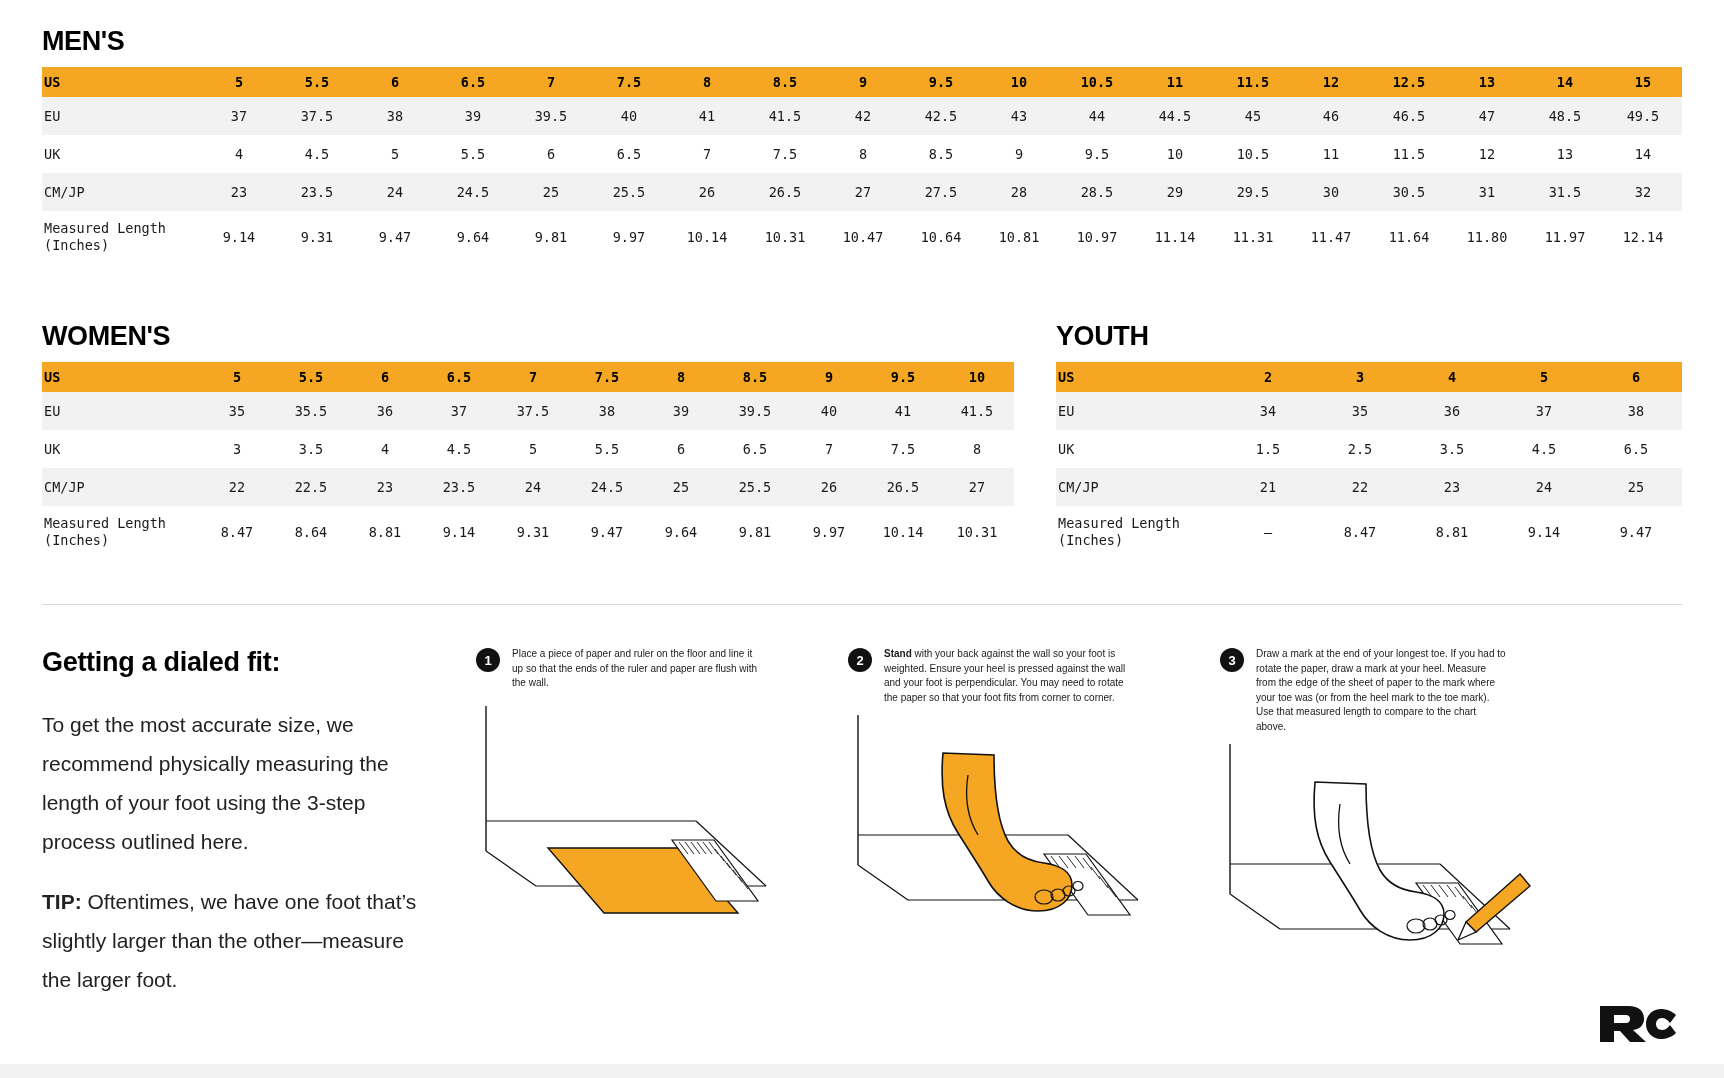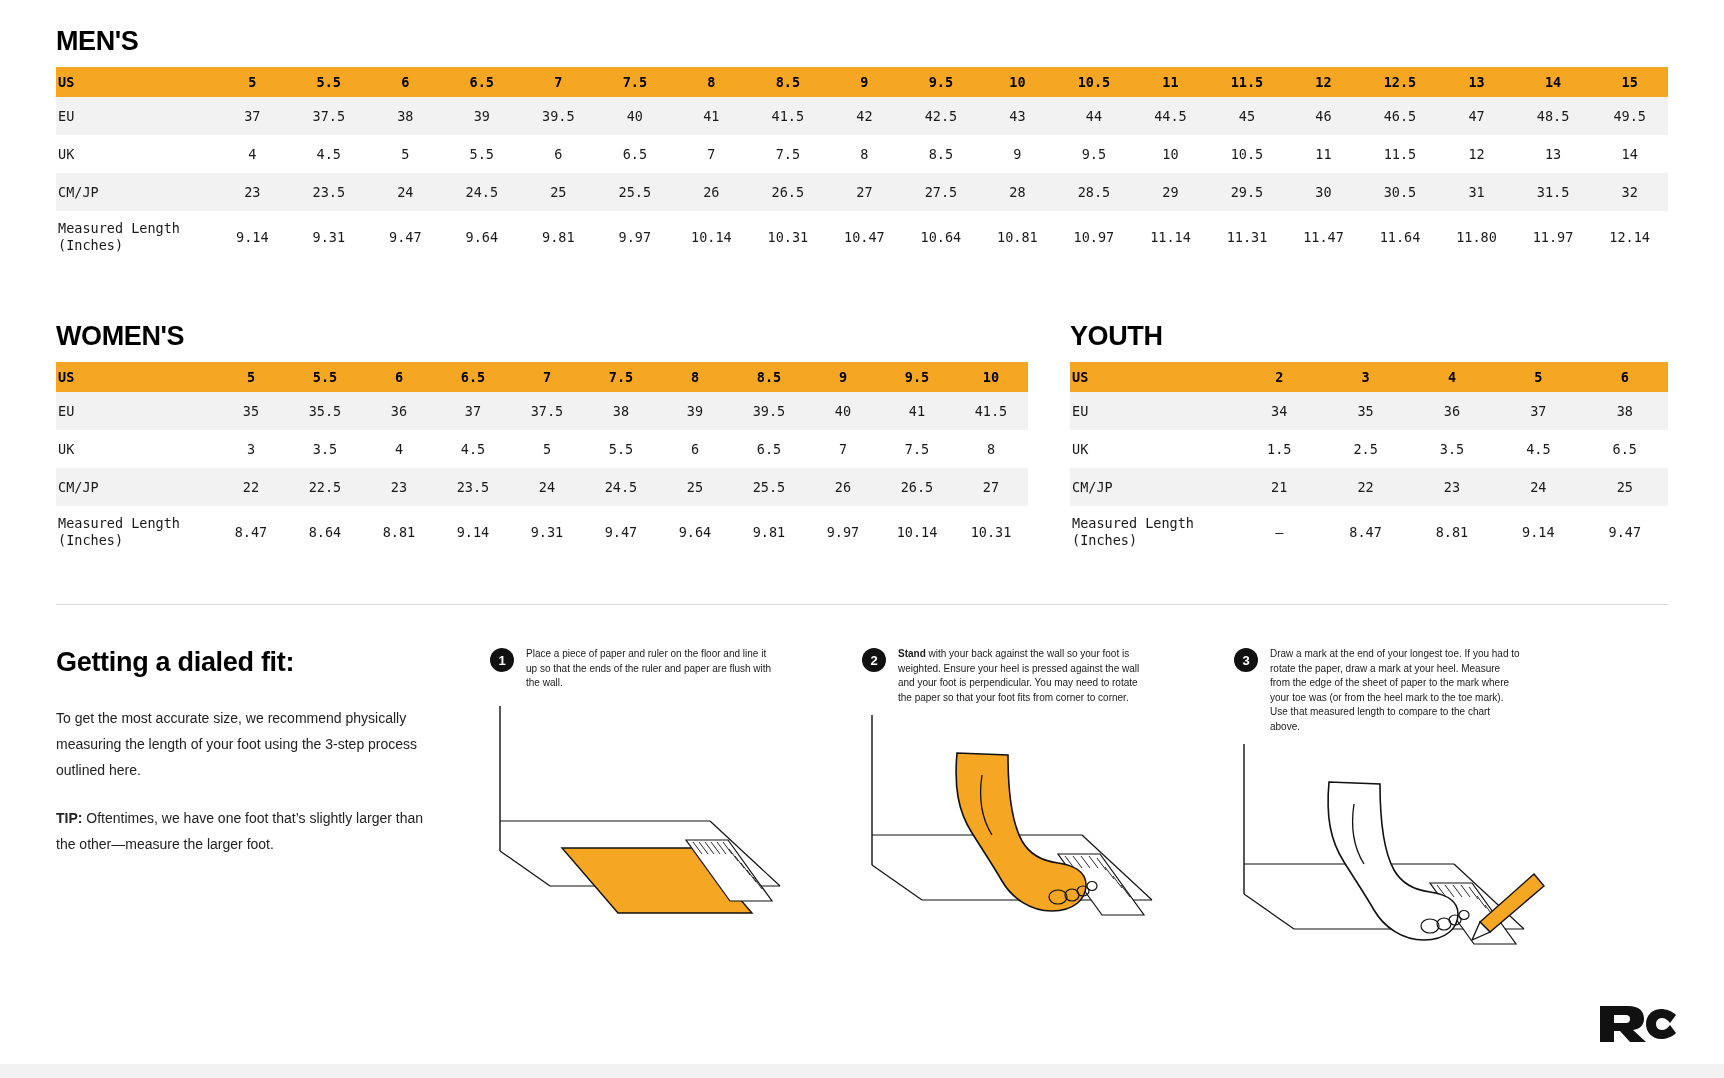--- a/index.html
+++ b/index.html
@@ -8,21 +8,21 @@
     background: #ffffff;
     font-family: "Liberation Sans", sans-serif;
   }
   .page {
     width: 1724px;
     height: 1078px;
     position: relative;
     background: #fff;
     overflow: hidden;
   }
-  .inner { padding: 0 56px; }
+  .inner { padding: 0 42px; }
 
   h2.section-title {
     font-size: 27px;
     font-weight: bold;
     letter-spacing: -0.4px;
     color: #000;
     margin: 0 0 10px 0;
     font-family: "Liberation Sans", sans-serif;
   }
 
@@ -81,21 +81,21 @@
     padding-right: 40px;
   }
   .dialed h3 {
     font-size: 27px;
     font-weight: bold;
     margin: 0 0 28px 0;
     color: #000;
     letter-spacing: -0.3px;
   }
   .dialed p {
-    font-size: 14px;
+    font-size: 21px;
     line-height: 1.85;
     color: #222;
     margin: 0 0 22px 0;
   }
   .dialed p b { font-weight: bold; }
 
   .steps { display: flex; flex: 1; gap: 0; }
   .step { width: 372px; position: relative; padding-right: 14px; }
   .step-head { display: flex; align-items: flex-start; gap: 12px; }
   .badge {

